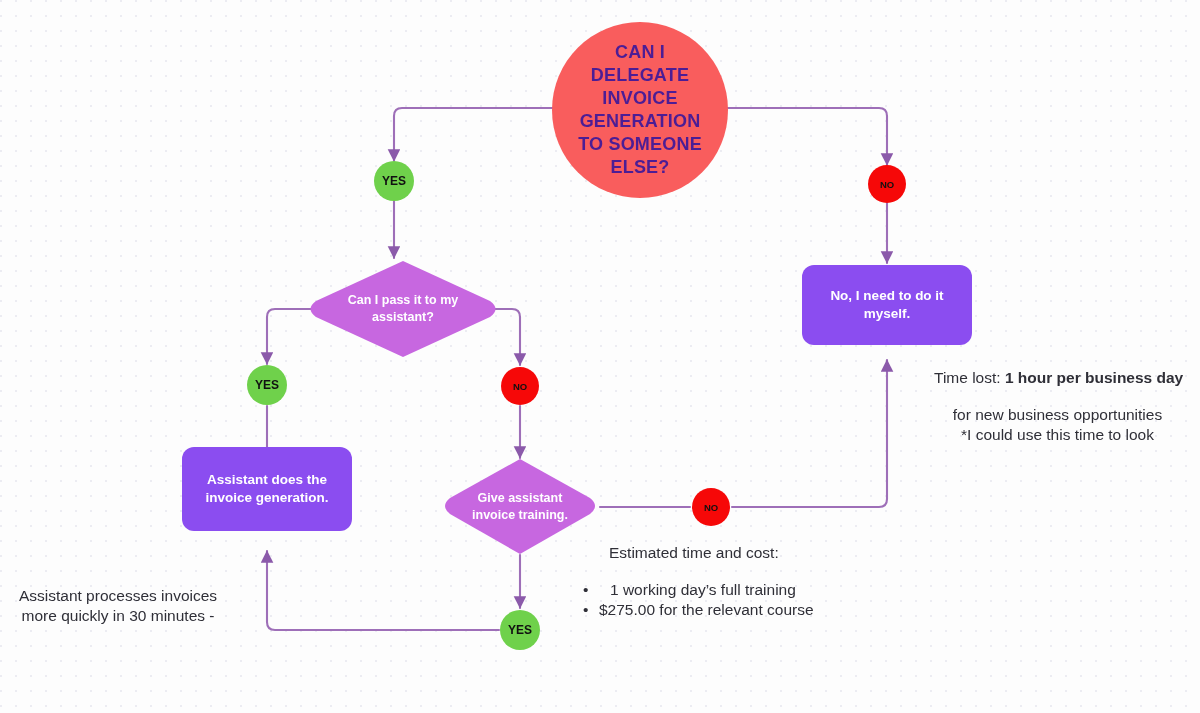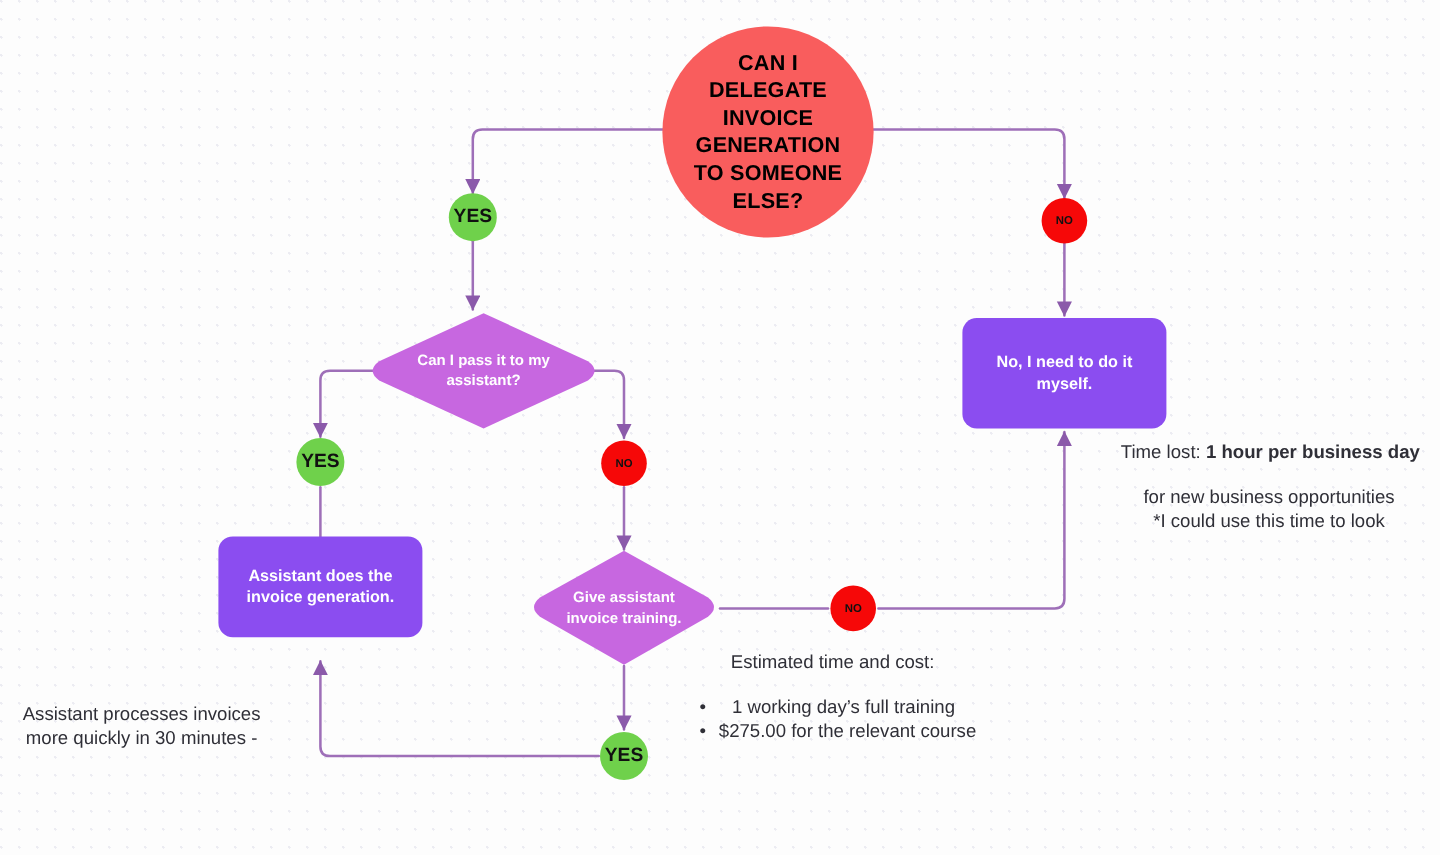--- a/index.html
+++ b/index.html
@@ -31,21 +31,21 @@
     display: flex;
     align-items: center;
     justify-content: center;
     text-align: center;
   }
 
   
   .root-circle {
     border-radius: 50%;
     background: #f95d5d;
-    color: #000000;
+    color: #4c1d95;
     font-weight: bold;
     letter-spacing: 0.2px;
     line-height: 1.28;
     font-size: 18px;
     padding: 0 18px;
   }
 
   
   .process-box {
     background: #8b4df0;
@@ -90,21 +90,21 @@
     display: flex;
     align-items: center;
     justify-content: center;
     font-weight: bold;
     color: #111111;
   }
   .badge-yes {
     background: #6fd14b;
     width: 40px;
     height: 40px;
-    font-size: 16px;
+    font-size: 12px;
   }
   .badge-no {
     background: #f60808;
     width: 38px;
     height: 38px;
     font-size: 9.5px;
   }
 
   
   .annotation {
@@ -176,21 +176,21 @@
     <span>CAN I DELEGATE INVOICE GENERATION TO SOMEONE ELSE?</span>
   </div>
 
   <div class="diamond-wrap" style="left:304px; top:258px; width:198px; height:102px;">
     <svg class="rhombus" viewBox="0 0 198 102" xmlns="http://www.w3.org/2000/svg">
       <path d="M99,3 L186,43 Q197,51 186,59 L99,99 Q99,99 99,99 L12,59 Q1,51 12,43 Z" fill="#c767e0"></path>
     </svg>
     <div class="dlabel">Can I pass it to my assistant?</div>
   </div>
 
-  <div class="node process-box" style="left:802px; top:265px; width:170px; height:92px;">
+  <div class="node process-box" style="left:802px; top:265px; width:170px; height:80px;">
     <span>No, I need to do it myself.</span>
   </div>
 
   <div class="node process-box" style="left:182px; top:447px; width:170px; height:84px;">
     <span>Assistant does the invoice generation.</span>
   </div>
 
   <div class="diamond-wrap" style="left:439px; top:457px; width:162px; height:100px;">
     <svg class="rhombus" viewBox="0 0 162 100" xmlns="http://www.w3.org/2000/svg">
       <path d="M81,2 L151,41 Q161,49 151,57 L81,97 L11,57 Q1,49 11,41 Z" fill="#c767e0"></path>

